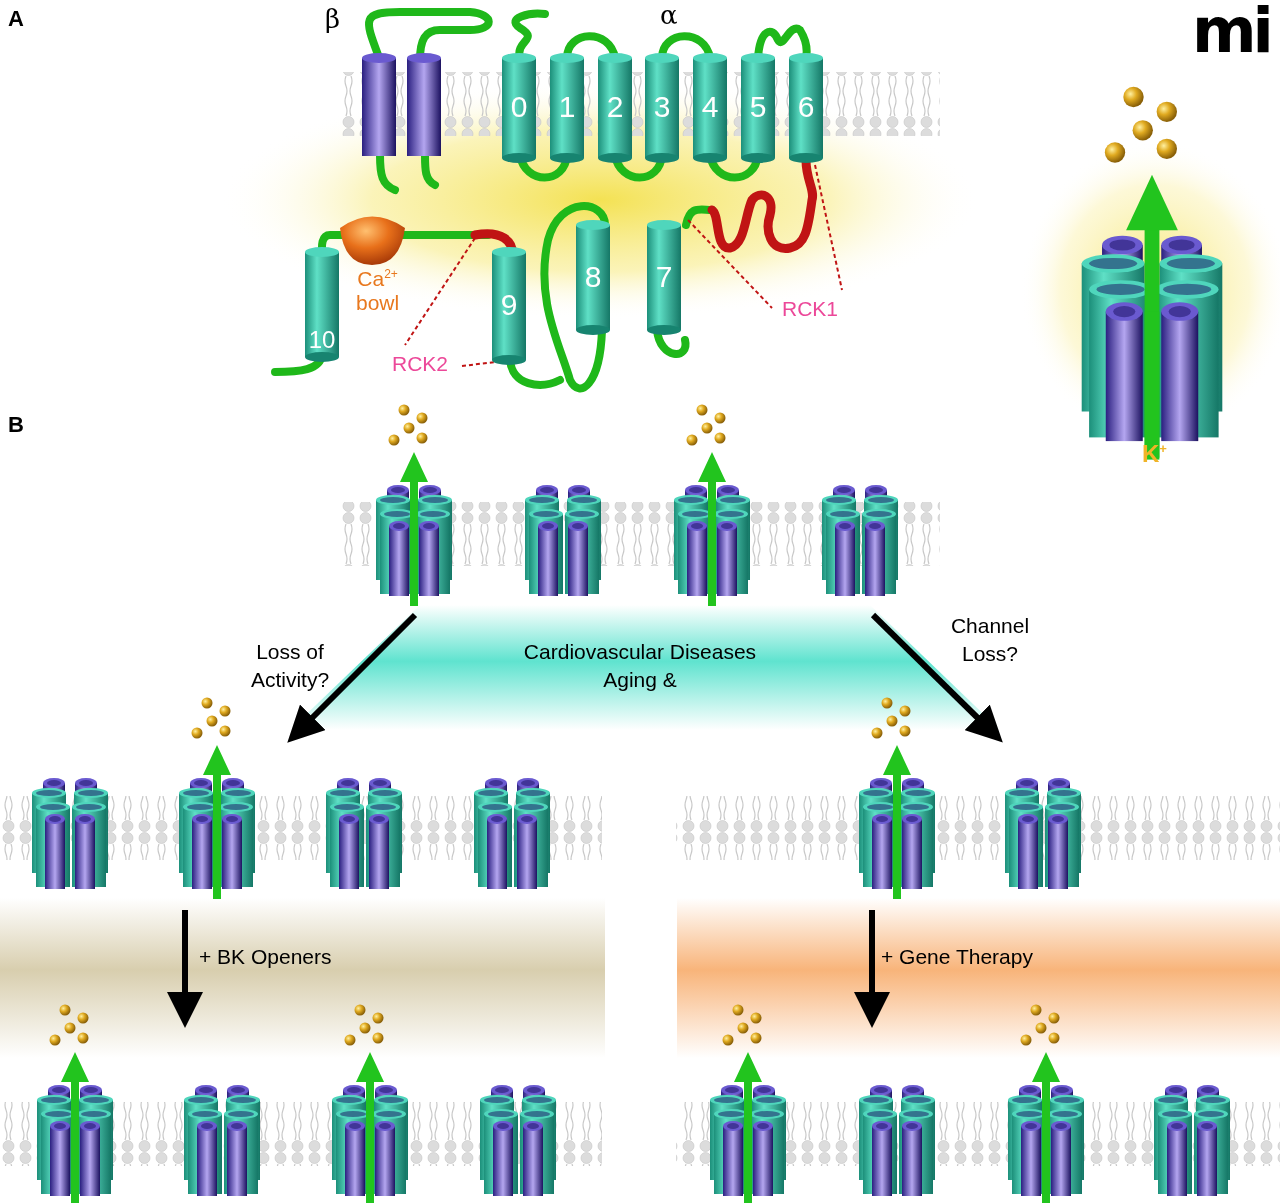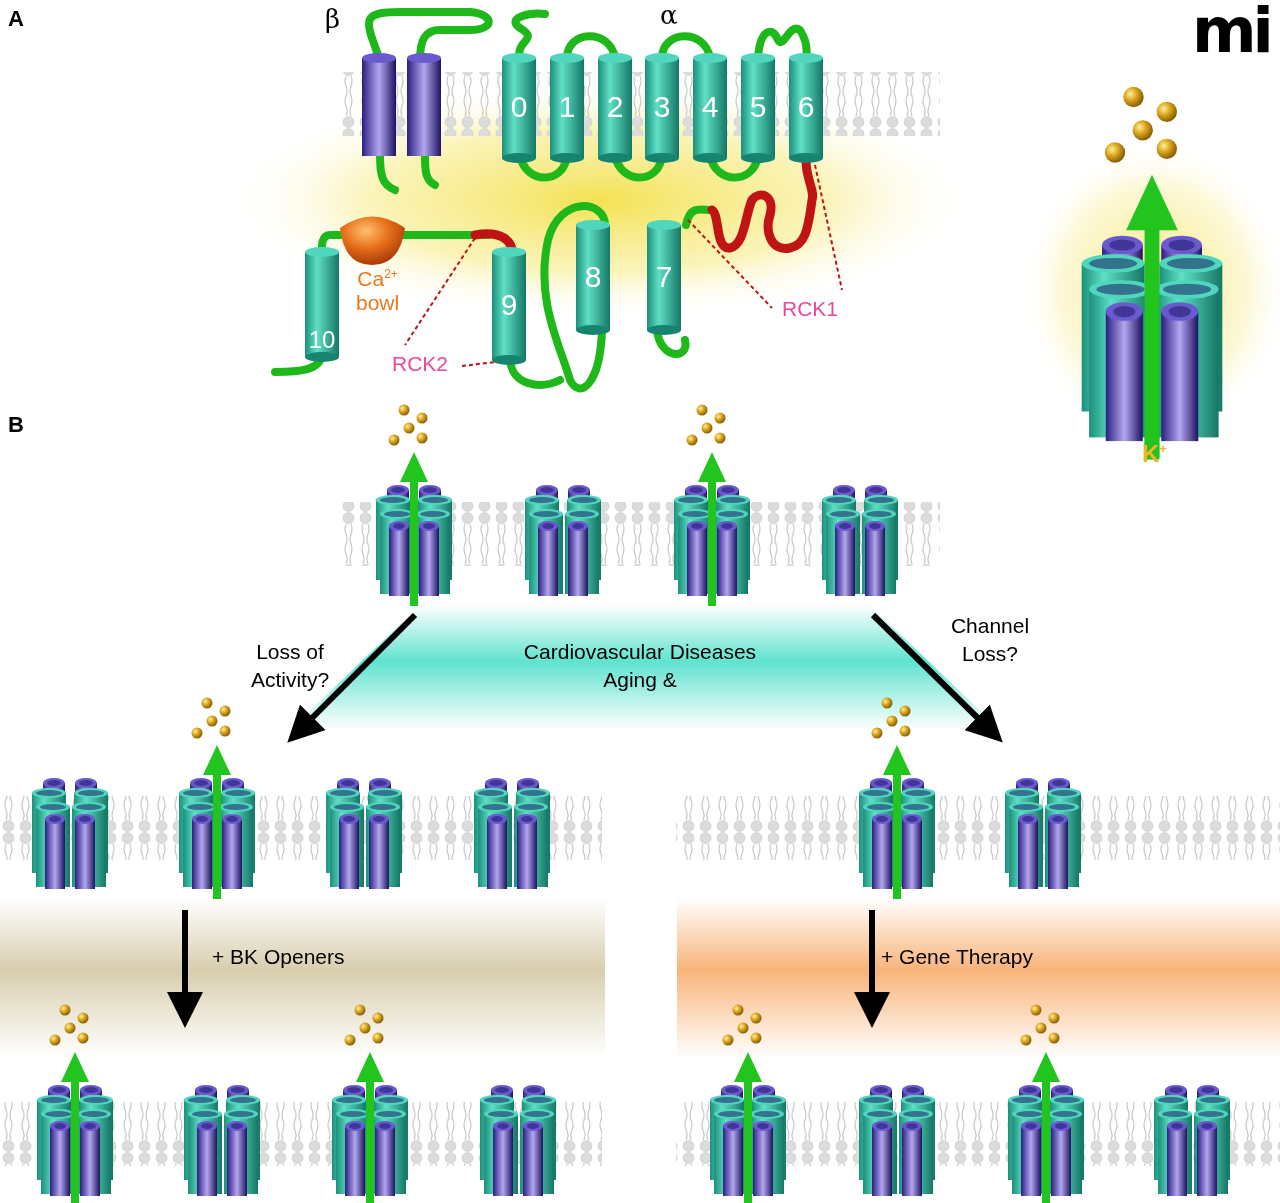--- a/index.html
+++ b/index.html
@@ -813,15 +813,15 @@
     <div>Aging &amp;</div>
   </div>
   <div class="lbl step" style="left:240px;top:638px;width:100px">
     <div>Loss of</div>
     <div>Activity?</div>
   </div>
   <div class="lbl step" style="left:940px;top:612px;width:100px">
     <div>Channel</div>
     <div>Loss?</div>
   </div>
-  <div class="lbl step" style="left:212px;top:943px">+ BK Openers</div>
+  <div class="lbl step" style="left:199px;top:943px">+ BK Openers</div>
   <div class="lbl step" style="left:881px;top:943px">+ Gene Therapy</div>
 </div>
 
 </body></html>

